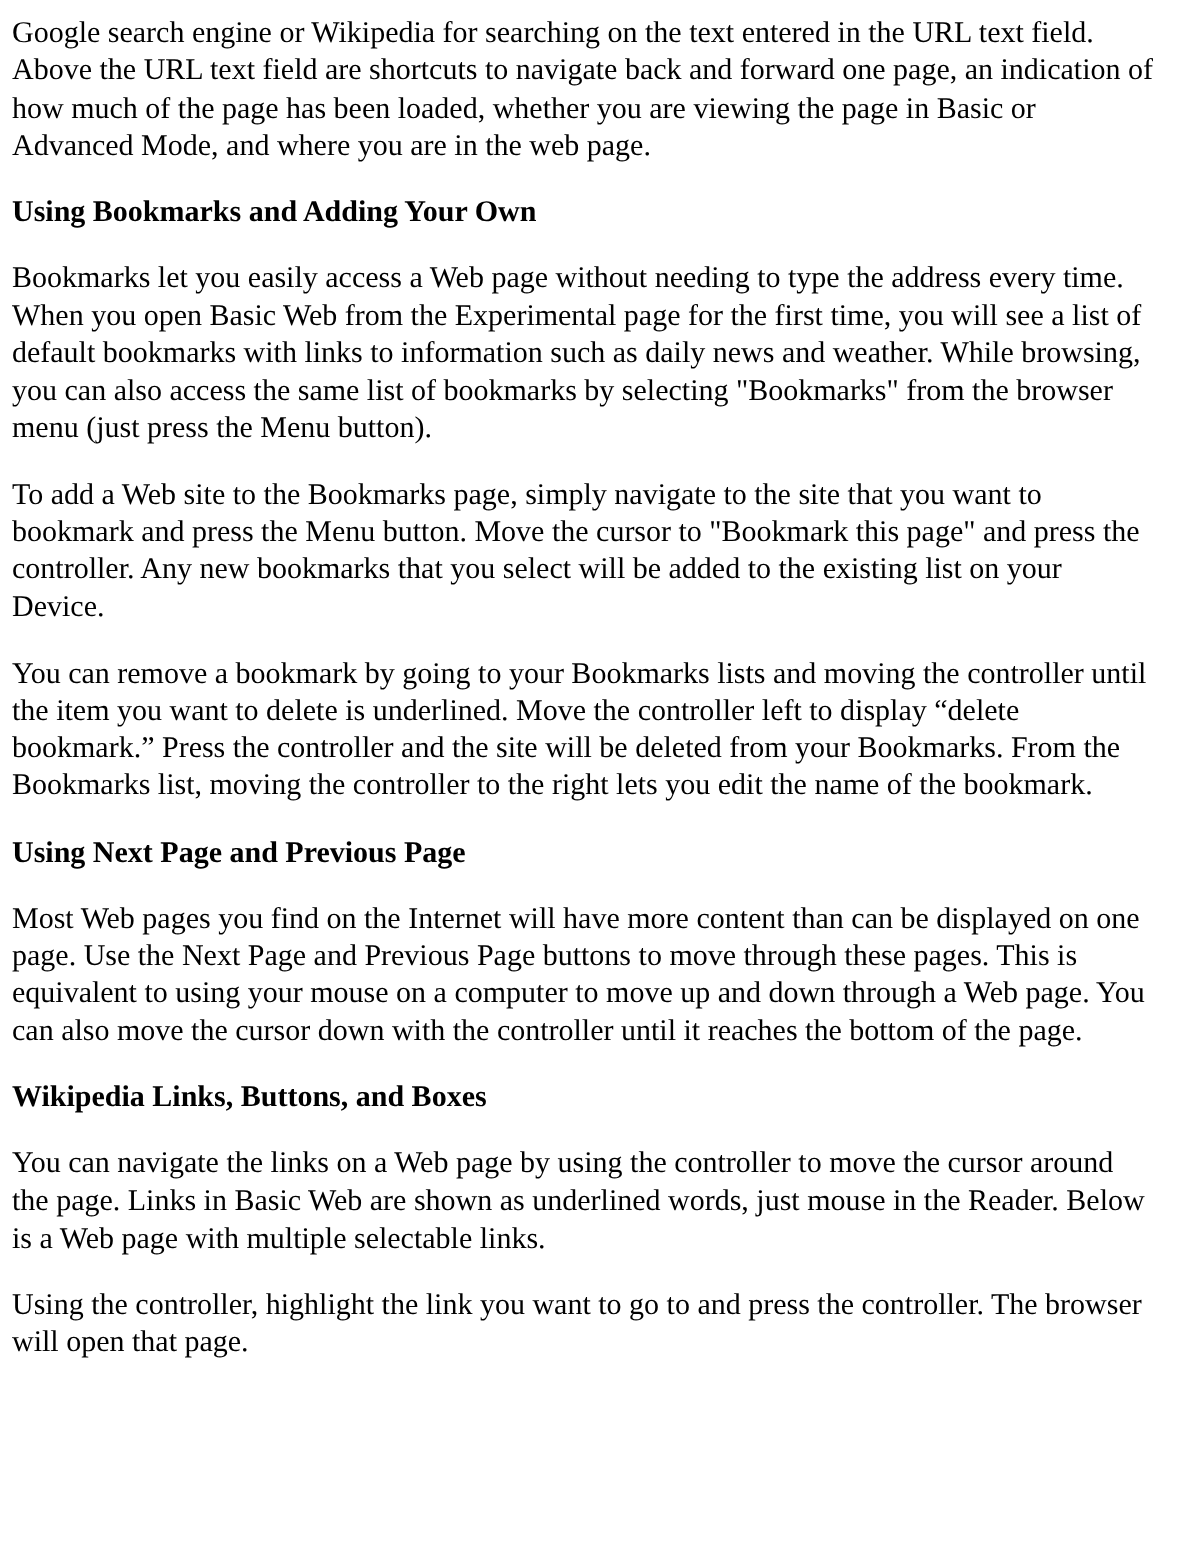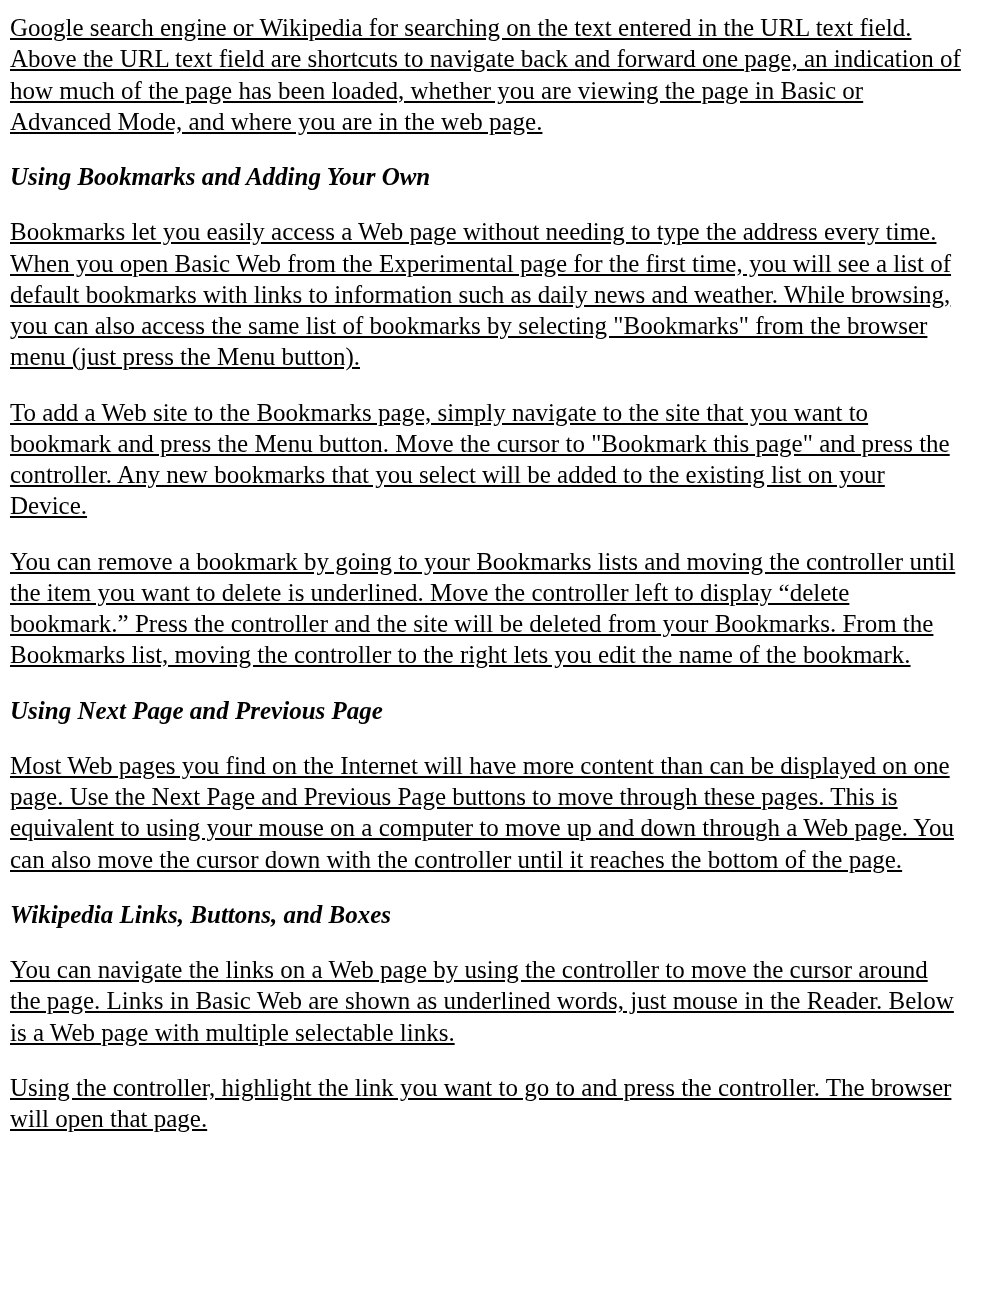--- a/index.html
+++ b/index.html
@@ -8,27 +8,25 @@
       line-height: 1.25;
       color: #000;
       background: #fff;
       margin: 0;
       padding: 12px 10px;
       width: 988px;
       box-sizing: border-box;
     }
     p {
       margin: 0 16px 24px 0;
-      text-decoration: underline;
     }
     h2 {
       font-size: 25px;
       font-weight: bold;
       margin: 0 0 24px 0;
-      font-style: italic;
     }
   </style>
 </head>
 <body>
 
 <p>Google search engine or Wikipedia for searching on the text entered in the URL text field. Above the URL text field are shortcuts to navigate back and forward one page, an indication of how much of the page has been loaded, whether you are viewing the page in Basic or Advanced Mode, and where you are in the web page.</p>
 
 <h2>Using Bookmarks and Adding Your Own</h2>
 
 <p>Bookmarks let you easily access a Web page without needing to type the address every time. When you open Basic Web from the Experimental page for the first time, you will see a list of default bookmarks with links to information such as daily news and weather. While browsing, you can also access the same list of bookmarks by selecting "Bookmarks" from the browser menu (just press the Menu button).</p>

